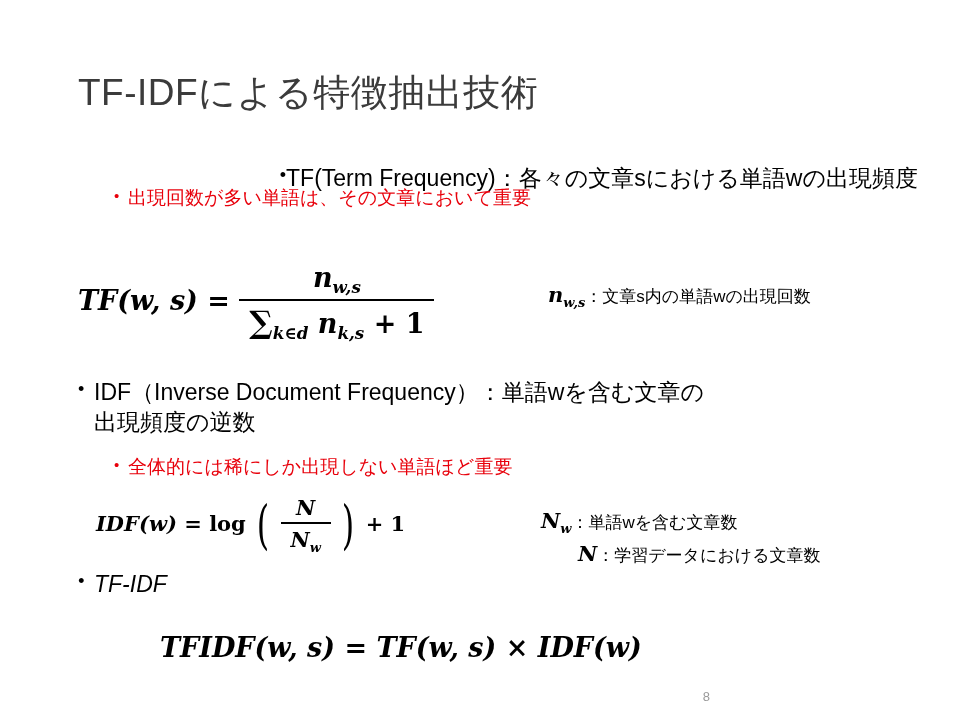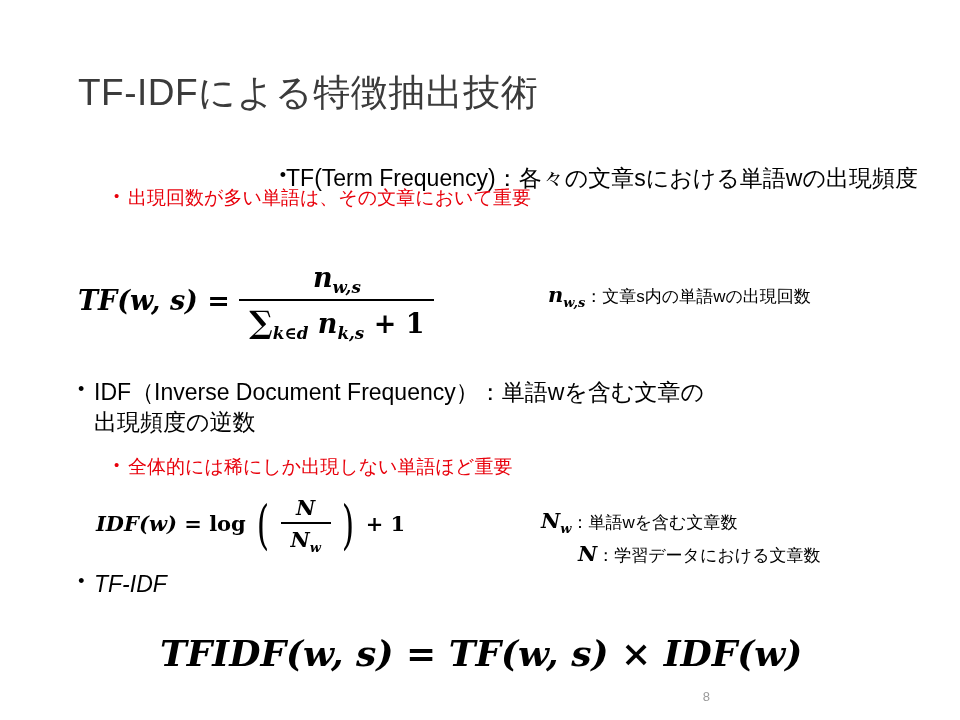--- a/index.html
+++ b/index.html
@@ -183,17 +183,17 @@
     <span class="sym"><span>N</span><sub class="s">w</sub></span><span>：単語wを含む文章数</span>
   </div>
   <div class="note" style="left:578px; top:541px;">
     <span class="sym"><span>N</span></span><span>：学習データにおける文章数</span>
   </div>
 
   <div class="bullet-l1" style="left:78px; top:570px; width:790px;font-style:italic;">
     <span class="dot">•</span><span class="txt">TF-IDF</span>
   </div>
 
-  <div class="eq" style="left:160px; top:632px; font-size:36px;">TFIDF(w, s) = TF(w, s) × IDF(w)</div>
+  <div class="eq" style="left:160px; top:632px; font-size:27px;">TFIDF(w, s) = TF(w, s) × IDF(w)</div>
 
   <div class="page-number">8</div>
 
 </div>
 
 </body></html>

